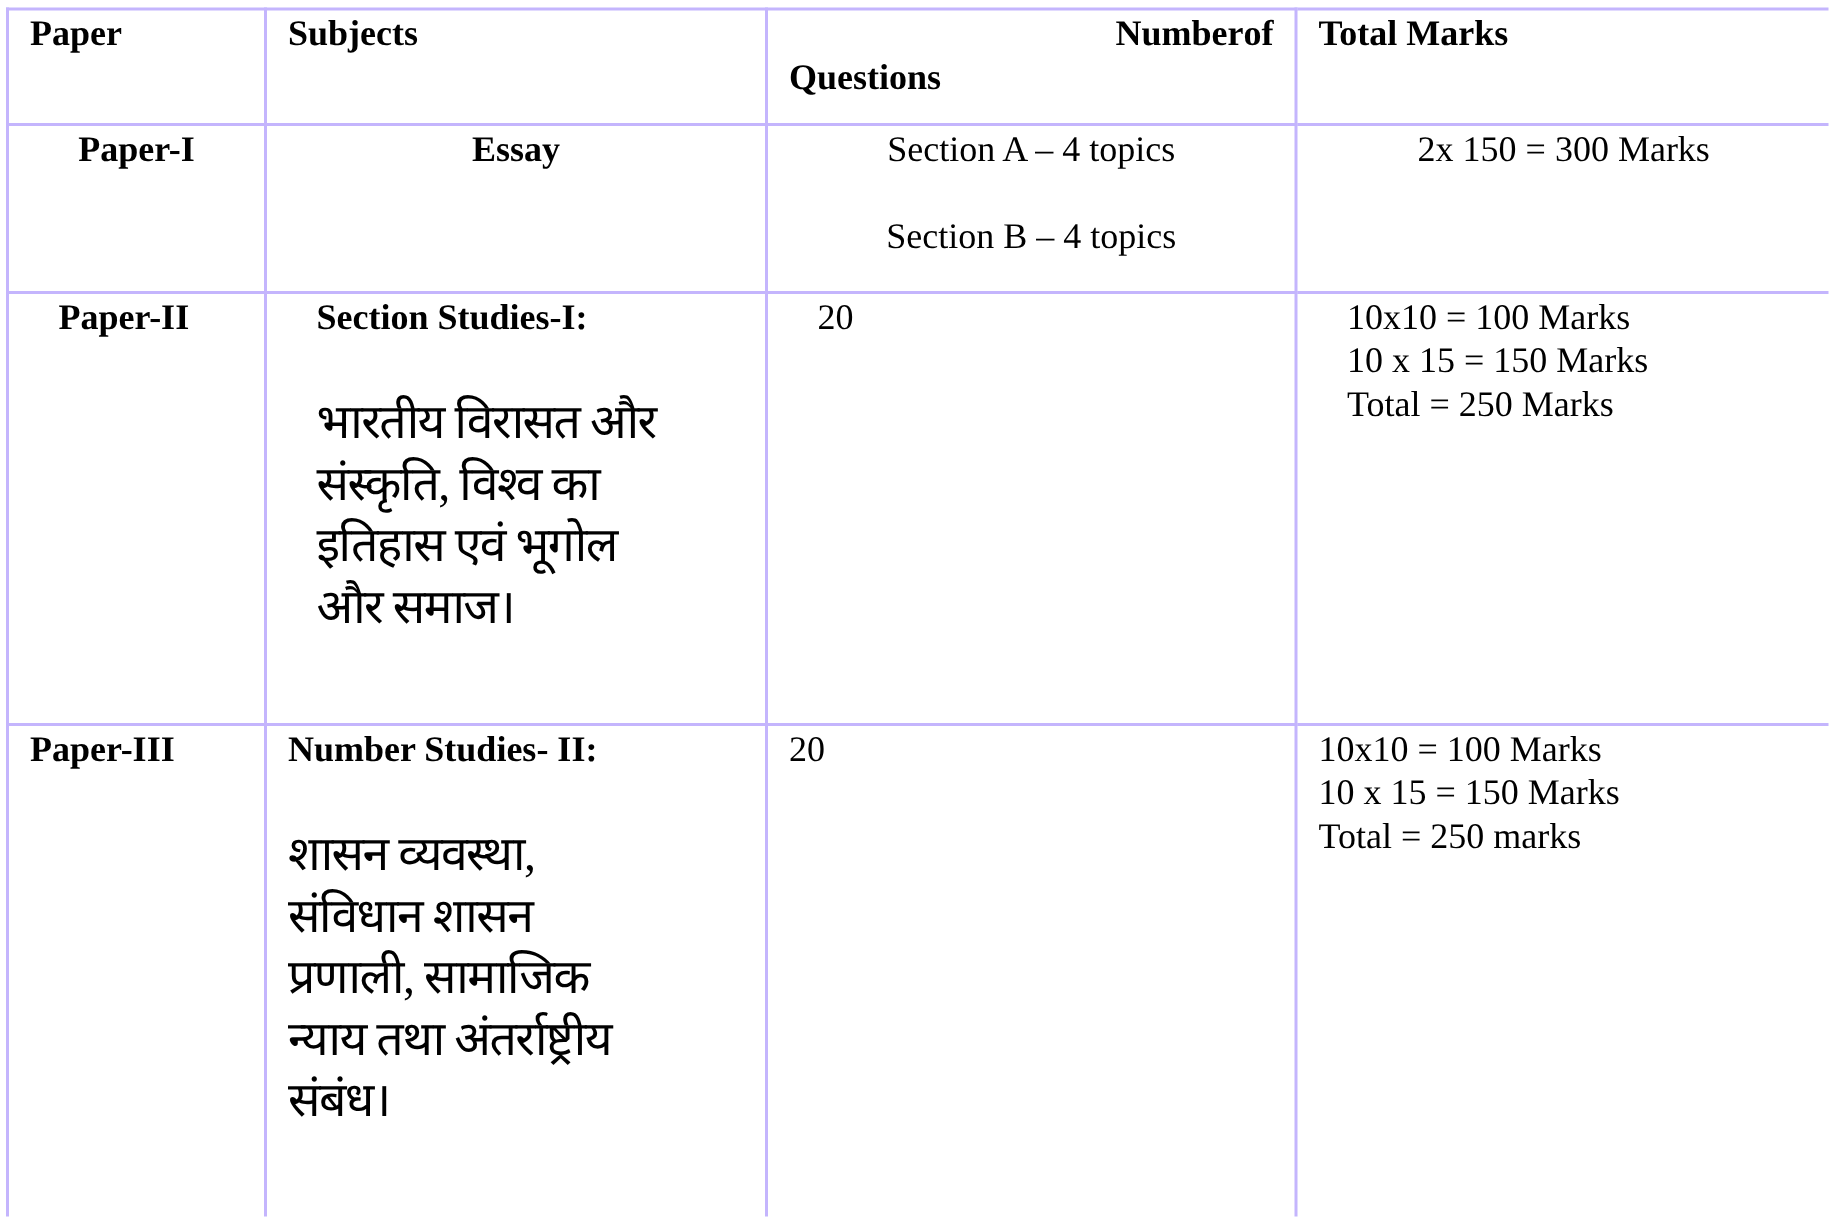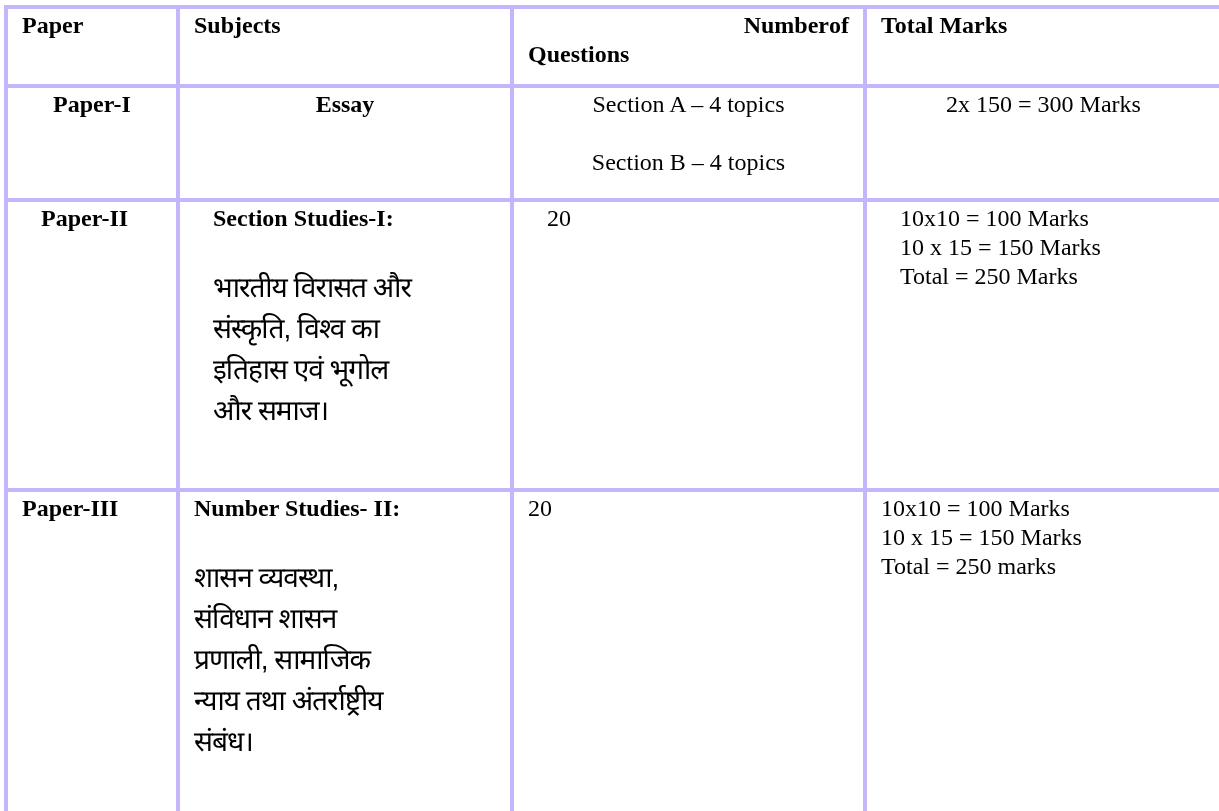--- a/index.html
+++ b/index.html
@@ -6,40 +6,40 @@
   body { width:1219px; height:811px; overflow:hidden; position:relative; }
   table {
     position:absolute; left:4px; top:5px;
     border-collapse:collapse;
     width:1216px;
     table-layout:fixed;
     font-family:"Liberation Serif", "DejaVu Serif", serif;
     color:#000;
   }
   td {
-    border:4px solid #c4b5fd;
+    border:2px solid #c4b5fd;
     vertical-align:top;
     padding:2px 14px 0 14px;
     font-size:24px;
     line-height:29px;
   }
   col.c1 { width:172px; }
   col.c2 { width:334px; }
   col.c3 { width:353px; }
   col.c4 { width:357px; }
   tr.h-row td { height:73px; }
   tr.r1 td { height:108px;text-align:center; }
   tr.r2 td { height:284px;padding-left:33px; }
   tr.r3 td { height:330px; }
   .bold { font-weight:bold; }
   .hdr-noq { display:flex; justify-content:flex-end; }
   .center { text-align:left; }
   .hindi {
-    font-family:Liberation Sans, sans-serif;
-    font-size:28px;
+    font-family:Liberation Serif, serif;
+    font-size:32px;
     line-height:41px;
     margin-top:34px;
     letter-spacing:-1px;
   }
   .line { display:block; }
   .gap { height:29px; }
 </style>
 </head>
 <body>
 

